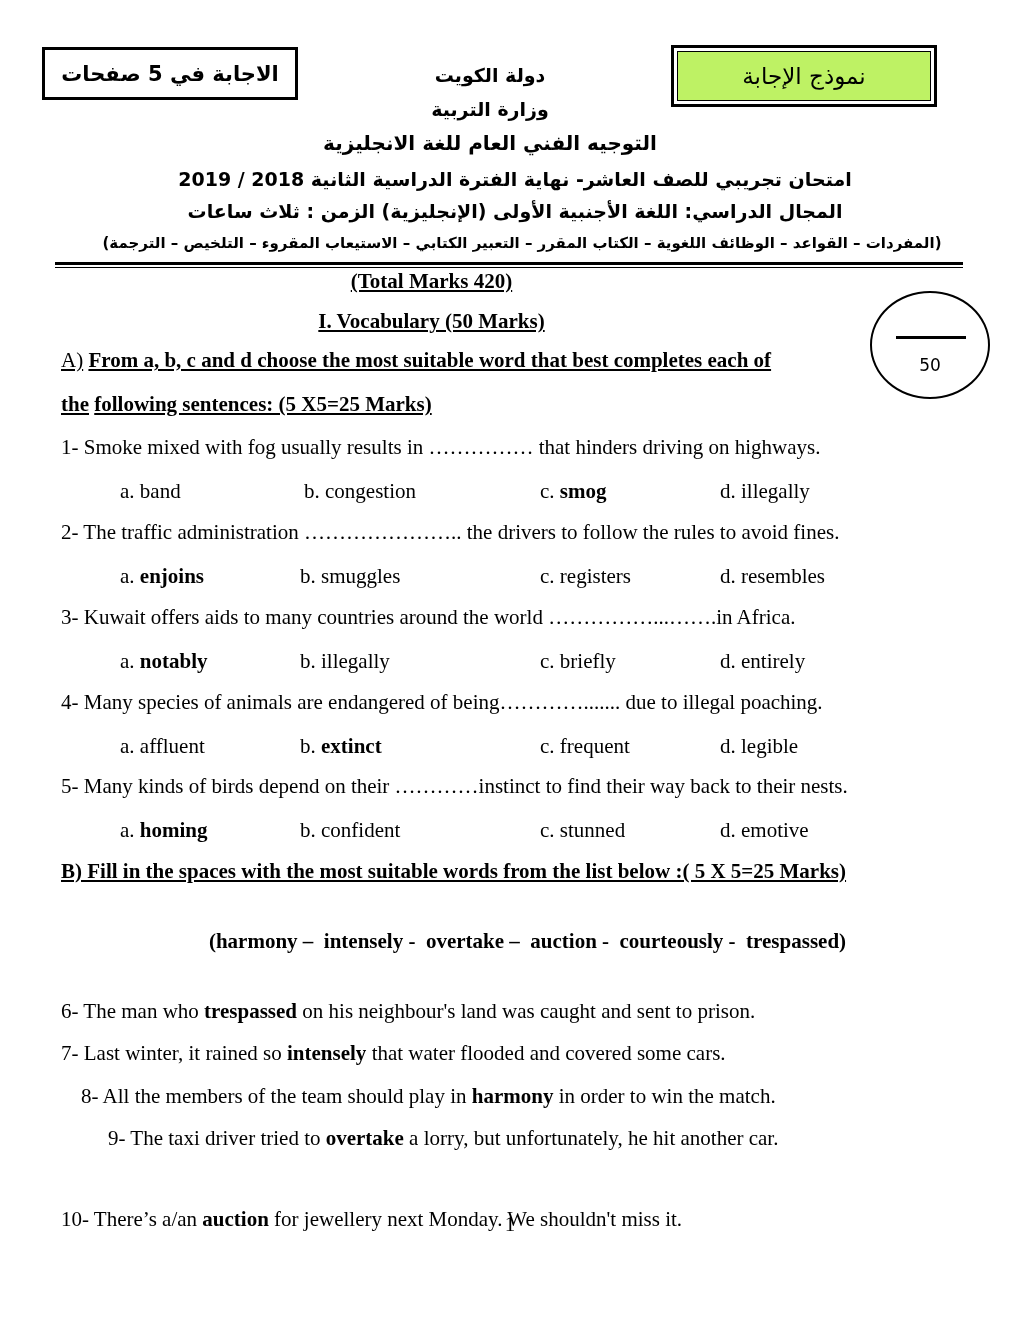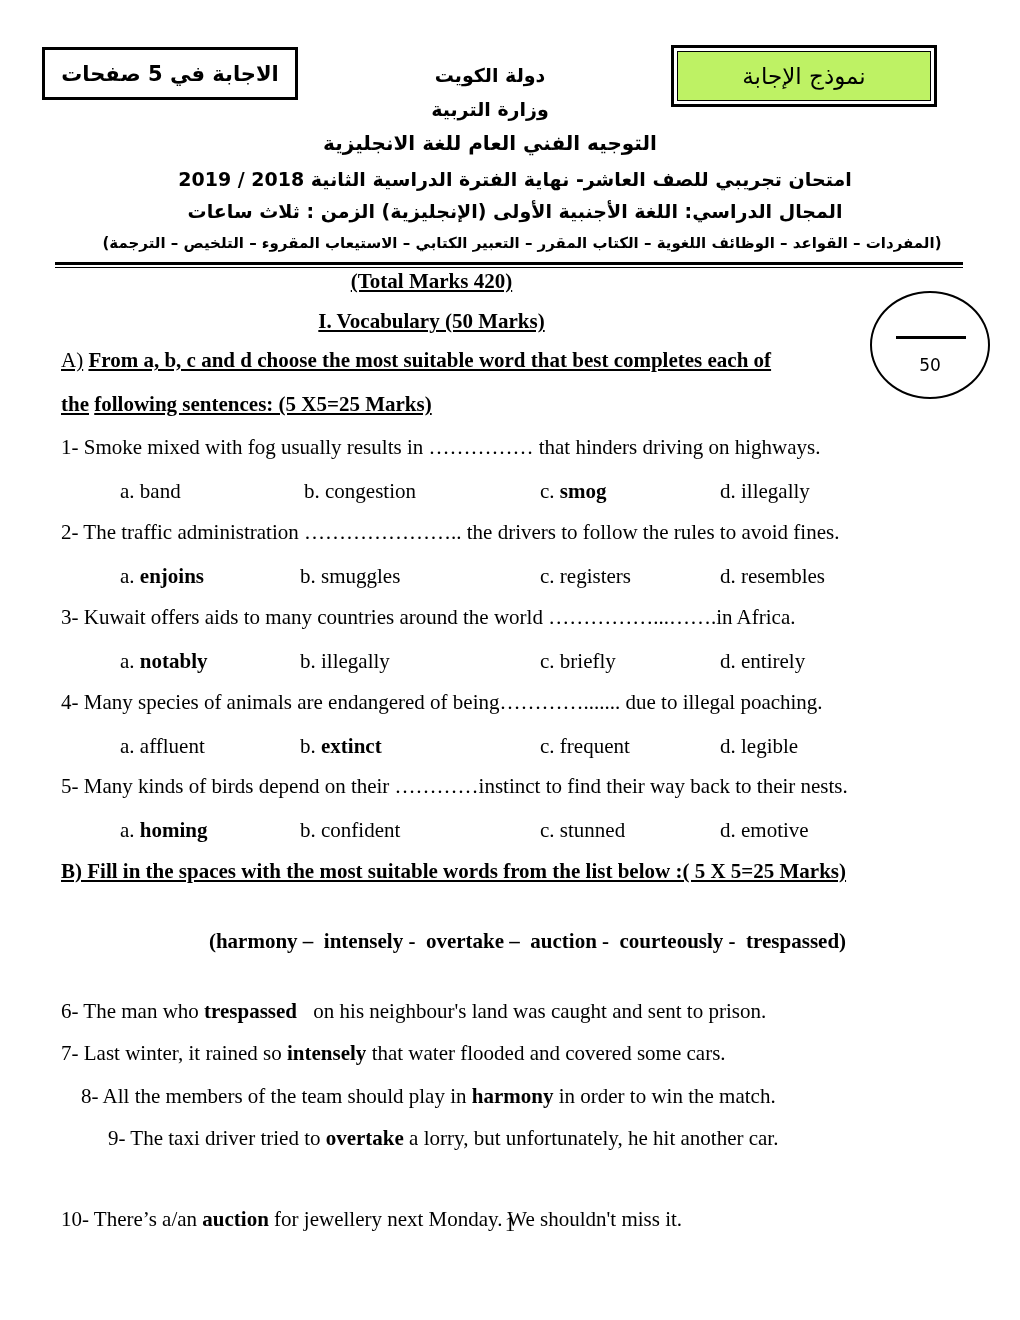--- a/index.html
+++ b/index.html
@@ -153,20 +153,20 @@
     <div class="opt oa" style="top: 818px;"><span>a. </span><span class="b">homing</span></div>
     <div class="opt ob" style="top: 818px;"><span>b. </span><span>confident</span></div>
     <div class="opt oc" style="top: 818px;"><span>c. </span><span>stunned</span></div>
     <div class="opt od" style="top: 818px;"><span>d. </span><span>emotive</span></div>
   </div>
 
 <div class="line b ul" style="top:859px;">B) Fill in the spaces with the most suitable words from the list below :( 5 X 5=25 Marks)</div>
 <div class="wordlist">(harmony –  intensely -  overtake –  auction -  courteously -  trespassed)</div>
 
 <div id="fill-sentences">
-    <div class="line" style="top: 999px;"><span style="white-space: pre;">6- The man who </span><span class="b" style="white-space: pre;">trespassed</span><span style="white-space: pre; padding-left: 11px;"> on his neighbour's land was caught and sent to prison.</span></div>
+    <div class="line" style="top: 999px;"><span style="white-space: pre;">6- The man who </span><span class="b" style="white-space: pre;">trespassed</span><span style="white-space: pre;"> on his neighbour's land was caught and sent to prison.</span></div>
     <div class="line" style="top: 1041px;"><span style="white-space: pre;">7- Last winter, it rained so </span><span class="b" style="white-space: pre;">intensely</span><span style="white-space: pre;"> that water flooded and covered some cars.</span></div>
     <div class="line" style="top: 1084px; margin-left: 20px;"><span style="white-space: pre;">8- All the members of the team should play in </span><span class="b" style="white-space: pre;">harmony</span><span style="white-space: pre;"> in order to win the match.</span></div>
     <div class="line" style="top: 1126px;"><span style="white-space: pre; margin-left: 47px;">9- The taxi driver tried to </span><span class="b" style="white-space: pre;">overtake</span><span style="white-space: pre;"> a lorry, but unfortunately, he hit another car.</span></div>
     <div class="line" style="top: 1207px;"><span style="white-space: pre;">10- There’s a/an </span><span class="b" style="white-space: pre;">auction</span><span style="white-space: pre;"> for jewellery next Monday. We shouldn't miss it.</span></div>
   </div>
 
 <div class="page-num">1</div>
 
 </body></html>

